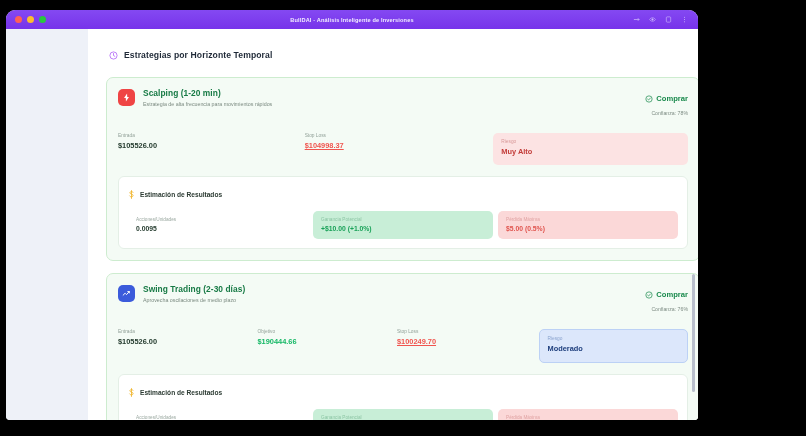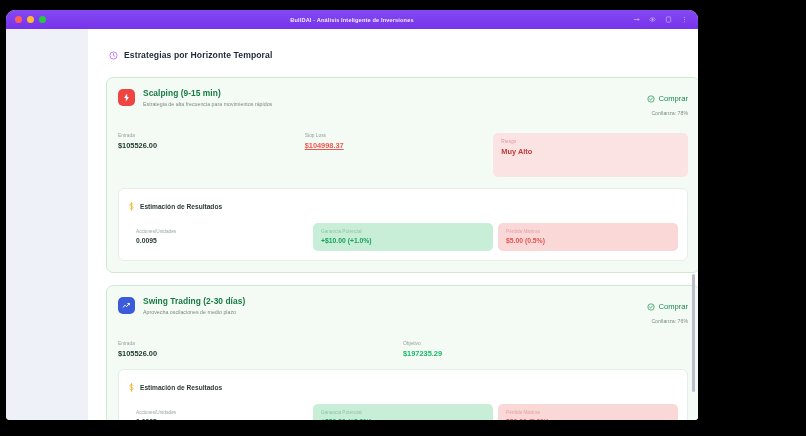--- a/index.html
+++ b/index.html
@@ -131,21 +131,21 @@
     margin-left: auto;
     text-align: right;
     padding-top: 1px;
   }
   .action-row {
     display: flex; align-items: center; gap: 3px;
     justify-content: flex-end;
   }
   .action-label {
     font-size: 7.6px;
-    font-weight: normal;
+    font-weight: bold;
     color: #1a8a4d;
   }
   .confidence {
     font-size: 5.2px;
     color: #7e8c84;
     margin-top: 3px;
   }
 
   
   .metrics {
@@ -166,21 +166,21 @@
     font-size: 7.4px;
     font-weight: bold;
   }
   .v-dark  { color: #243b2e; }
   .v-green { color: #16b866; }
   .v-red   { color: #f0554f; text-decoration: underline; }
 
   .risk-box {
     flex: 1;
     border-radius: 5px;
-    padding: 6px 8px 21px 8px;
+    padding: 6px 8px 9px 8px;
     margin-left: 2px;
   }
   .risk-label { font-size: 4.8px; margin-bottom: 3px; }
   .risk-value { font-size: 7.4px; font-weight: bold; }
 
   .risk-muy-alto { background: #fce3e3; }
   .risk-muy-alto .risk-label { color: #d99a9a; }
   .risk-muy-alto .risk-value { color: #c23b38; }
 
   .risk-moderado { background: #dce7fb; border: 1px solid #bcd1f5; }
@@ -296,21 +296,21 @@
         <div class="cards">
 
           <div class="card">
             <div class="card-top">
               <div class="badge" style="background:#ef4444">
                 <svg width="9" height="9" viewBox="0 0 16 16" fill="#ffffff">
                   <path d="M9 1 3.6 9h3.1L7 15l5.4-8H9.3L9 1z"></path>
                 </svg>
               </div>
               <div class="card-head-text">
-                <div class="card-title">Scalping (9-15 min)</div>
+                <div class="card-title">Scalping (1-20 min)</div>
                 <div class="card-sub">Estrategia de alta frecuencia para movimientos rápidos</div>
               </div>
               <div class="action">
                 <div class="action-row">
                   <span>
                     <svg width="8" height="8" viewBox="0 0 16 16" fill="none" stroke="#1a8a4d" stroke-width="1.4">
                       <circle cx="8" cy="8" r="6.3"></circle>
                         <path d="M5.2 8.2 7.1 10l3.8-4" stroke-linecap="round"></path>
                     </svg>
                   </span>
@@ -387,21 +387,29 @@
               </div>
             </div>
 
             <div class="metrics">
               <div class="metric">
                 <div class="metric-label">Entrada</div>
                 <div class="metric-value v-dark">$105526.00</div>
               </div>
               <div class="metric">
                 <div class="metric-label">Objetivo</div>
-                <div class="metric-value v-green">$197235.29</div>
+                <div class="metric-value v-green">$190444.66</div>
+              </div>
+              <div class="metric">
+                <div class="metric-label">Stop Loss</div>
+                <div class="metric-value v-red">$100249.70</div>
+              </div>
+              <div class="risk-box risk-moderado">
+                <div class="risk-label">Riesgo</div>
+                <div class="risk-value">Moderado</div>
               </div>
             </div>
 
             <div class="estimation">
               <div class="est-header">
                 <span>
                   <svg width="7" height="9" viewBox="0 0 10 16" fill="none" stroke="#f0b429" stroke-width="1.5">
                     <path d="M5 1v14M7.8 4.2C7.1 3.2 6.2 2.8 5 2.8c-1.7 0-2.8.9-2.8 2.2 0 3 5.6 1.6 5.6 4.8 0 1.4-1.2 2.4-2.9 2.4-1.4 0-2.4-.5-3.1-1.6" stroke-linecap="round"></path>
                   </svg>
                 </span>

